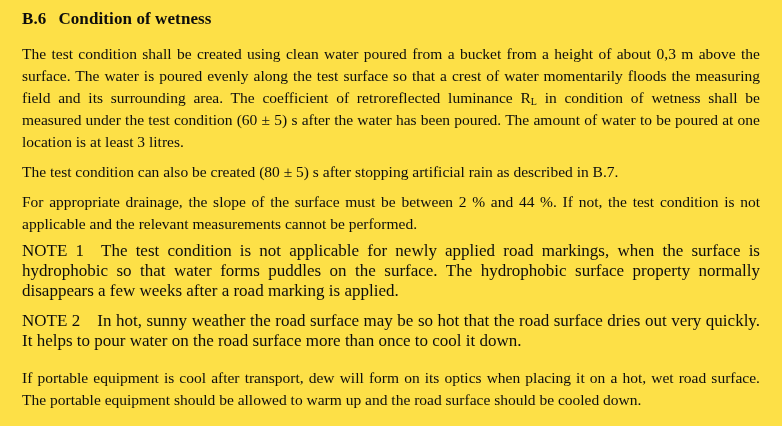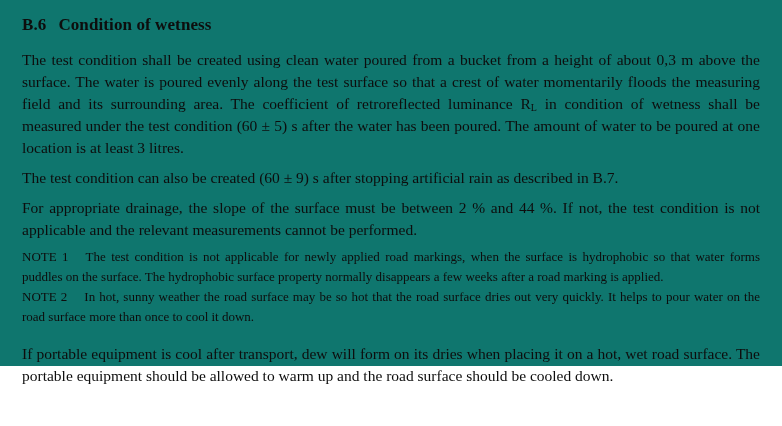--- a/index.html
+++ b/index.html
@@ -10,48 +10,48 @@
   body {
     width: 782px;
     height: 426px;
     overflow: hidden;
     font-family: "Liberation Serif", "DejaVu Serif", serif;
     color: #0d0d0d;
   }
   .page {
     box-sizing: border-box;
     width: 782px;
-    height: 366px;
-    padding: 14px 22px 0 22px;
-    background: #0f766e;
+    height: 426px;
+    padding: 8px 22px 0 22px;
+    background: #fde047;
   }
   .heading {
     font-size: 17px;
     line-height: 22px;
     font-weight: bold;
     margin: 0 0 13px 0;
     letter-spacing: 0.1px;
   }
   .heading-number {
     padding-right: 12px;
   }
   .body-para {
     font-size: 15.5px;
     line-height: 22px;
     text-align: justify;
     margin: 8px 0 5px 0;
   }
   .note {
-    font-size: 13px;
+    font-size: 17px;
     line-height: 20px;
     text-align: justify;
     margin: 0;
   }
   .note-1 { margin-top: 6px; }
-  .note-2 { }
+  .note-2 { margin-top: 10px; }
   .note-label {
     padding-right: 17px;
   }
   .closing-para {
     margin-top: 16px;
     margin-bottom: 0;
   }
   sub.rl-sub {
     font-size: 10px;
     line-height: 0;
@@ -60,23 +60,23 @@
 </style>
 </head>
 <body>
 
 <div class="page">
 
   <h1 class="heading"><span class="heading-number">B.6</span><span class="heading-title">Condition of wetness</span></h1>
 
   <p class="body-para"><span>The test condition shall be created using clean water poured from a bucket from a height of about 0,3 m above the surface. The water is poured evenly along the test surface so that a crest of water momentarily floods the measuring field and its surrounding area. The coefficient of retroreflected luminance R</span><sub class="rl-sub">L</sub><span> in condition of wetness shall be measured under the test condition (60 ± 5) s after the water has been poured. The amount of water to be poured at one location is at least 3 litres.</span></p>
 
-  <p class="body-para">The test condition can also be created (60 ± 9) s after stopping artificial rain as described in B.7.</p>
+  <p class="body-para">The test condition can also be created (80 ± 5) s after stopping artificial rain as described in B.7.</p>
 
   <p class="body-para">For appropriate drainage, the slope of the surface must be between 2 % and 44 %. If not, the test condition is not applicable and the relevant measurements cannot be performed.</p>
 
   <p class="note note-1"><span class="note-label">NOTE 1</span><span class="note-text">The test condition is not applicable for newly applied road markings, when the surface is hydrophobic so that water forms puddles on the surface. The hydrophobic surface property normally disappears a few weeks after a road marking is applied.</span></p>
 
   <p class="note note-2"><span class="note-label">NOTE 2</span><span class="note-text">In hot, sunny weather the road surface may be so hot that the road surface dries out very quickly. It helps to pour water on the road surface more than once to cool it down.</span></p>
 
-  <p class="body-para closing-para">If portable equipment is cool after transport, dew will form on its dries when placing it on a hot, wet road surface. The portable equipment should be allowed to warm up and the road surface should be cooled down.</p>
+  <p class="body-para closing-para">If portable equipment is cool after transport, dew will form on its optics when placing it on a hot, wet road surface. The portable equipment should be allowed to warm up and the road surface should be cooled down.</p>
 
 </div>
 
 </body></html>

